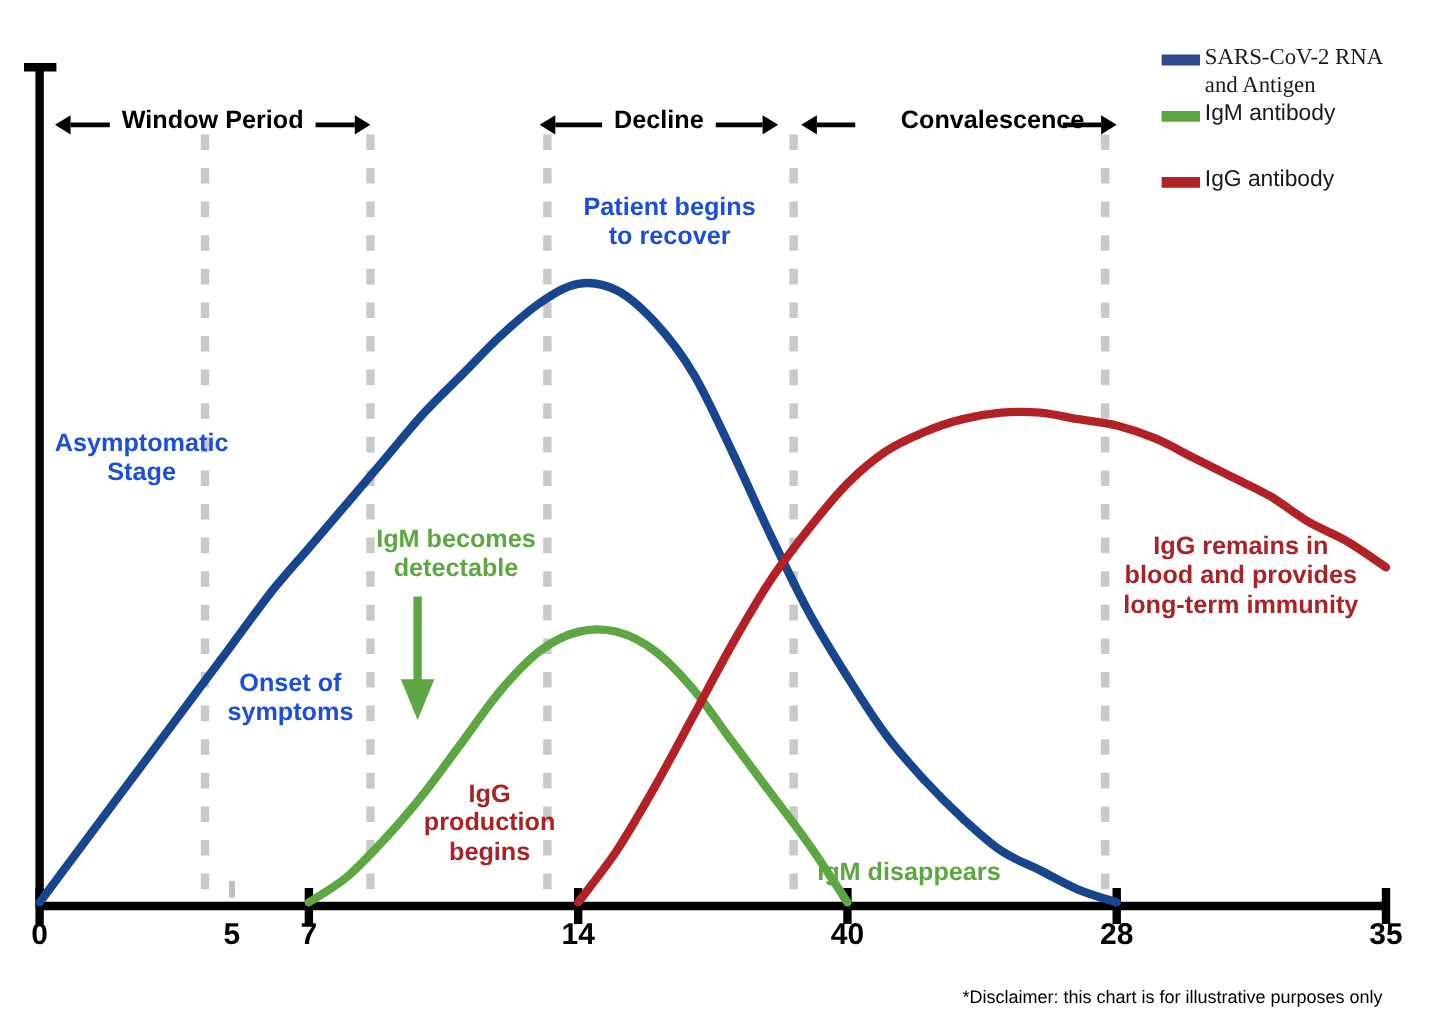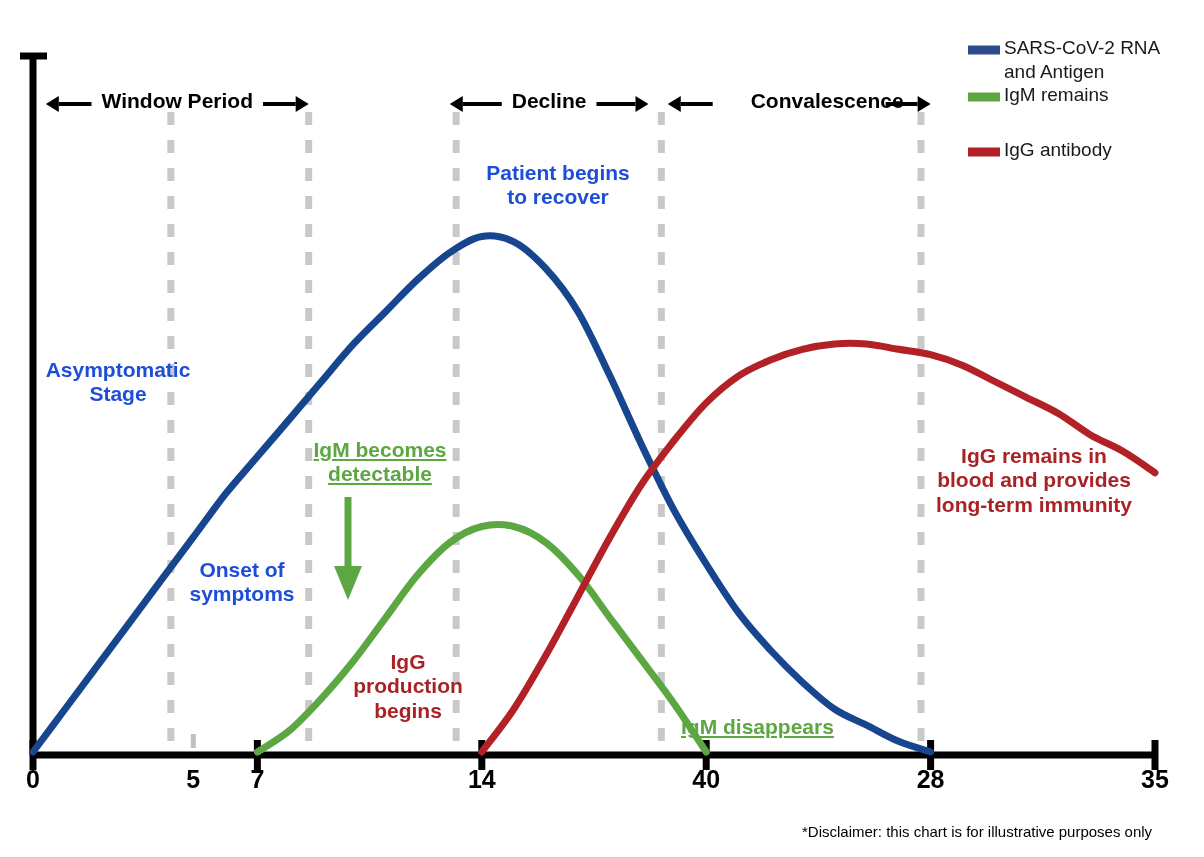--- a/index.html
+++ b/index.html
@@ -2,21 +2,21 @@
 <html><head>
 <meta charset="utf-8">
 <style>
   html,body{margin:0;padding:0;background:#ffffff;}
   body{width:1204px;height:857px;font-family:"Liberation Sans",sans-serif;overflow:hidden;}
   #stage{position:relative;width:1204px;height:857px;background:#fff;}
   svg#chart{position:absolute;left:0;top:0;width:1204px;height:857px;}
 
   .lbl{position:absolute;font-weight:bold;line-height:1.16;white-space:pre-line;}
   .blue{color:#1d4ed8;}
-  .green{color:#5CA742;text-decoration:underline;}
+  .green{color:#5CA742;}
   .red{color:#A82226;}
   .phase{position:absolute;font-weight:bold;font-size:21px;color:#000;white-space:nowrap;}
   .tick-lbl{position:absolute;font-weight:bold;font-size:25px;color:#000;text-align:center;}
   .axis-title{position:absolute;font-weight:bold;font-size:23px;color:#000;white-space:nowrap;}
   .disclaimer{position:absolute;font-size:15px;color:#000;white-space:nowrap;}
   .legend-lbl{position:absolute;font-size:19px;color:#1a1a1a;line-height:1.25;white-space:pre-line;}
 </style>
 </head>
 <body>
 
@@ -106,19 +106,19 @@
       <div class="tick-lbl" style="left: 217.4px; top: 765px; width: 80px;">7</div>
       <div class="tick-lbl" style="left: 441.8px; top: 765px; width: 80px;">14</div>
       <div class="tick-lbl" style="left: 666.2px; top: 765px; width: 80px;">40</div>
       <div class="tick-lbl" style="left: 890.6px; top: 765px; width: 80px;">28</div>
       <div class="tick-lbl" style="left: 1115px; top: 765px; width: 80px;">35</div>
     </div>
 
   <div class="disclaimer" style="left:770px;top:823px;margin-left:32px;">*Disclaimer: this chart is for illustrative purposes only</div>
 
   <div id="legend-labels">
-      <div class="legend-lbl" style="left: 1004px; top: 36px; width: 200px;">SARS-CoV-2 RNA
+      <div class="legend-lbl" style="left: 1004px; top: 36px; width: 200px; font-family: Liberation Serif, serif;">SARS-CoV-2 RNA
 and Antigen</div>
-      <div class="legend-lbl" style="left: 1004px; top: 83px; width: 200px;">IgM remains</div>
+      <div class="legend-lbl" style="left: 1004px; top: 83px; width: 200px;">IgM antibody</div>
       <div class="legend-lbl" style="left: 1004px; top: 138px; width: 200px;">IgG antibody</div>
     </div>
 
 </div>
 
 </body></html>

